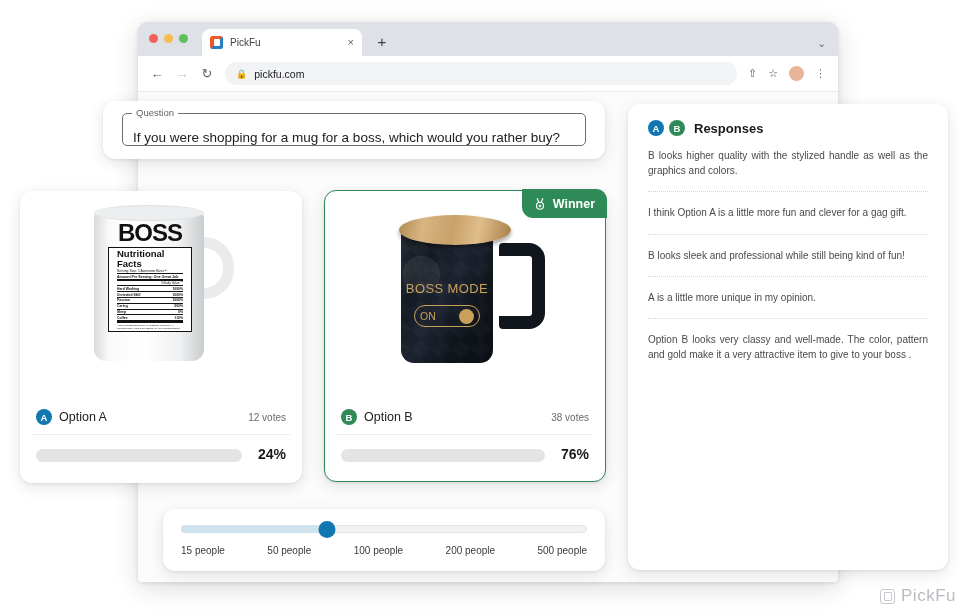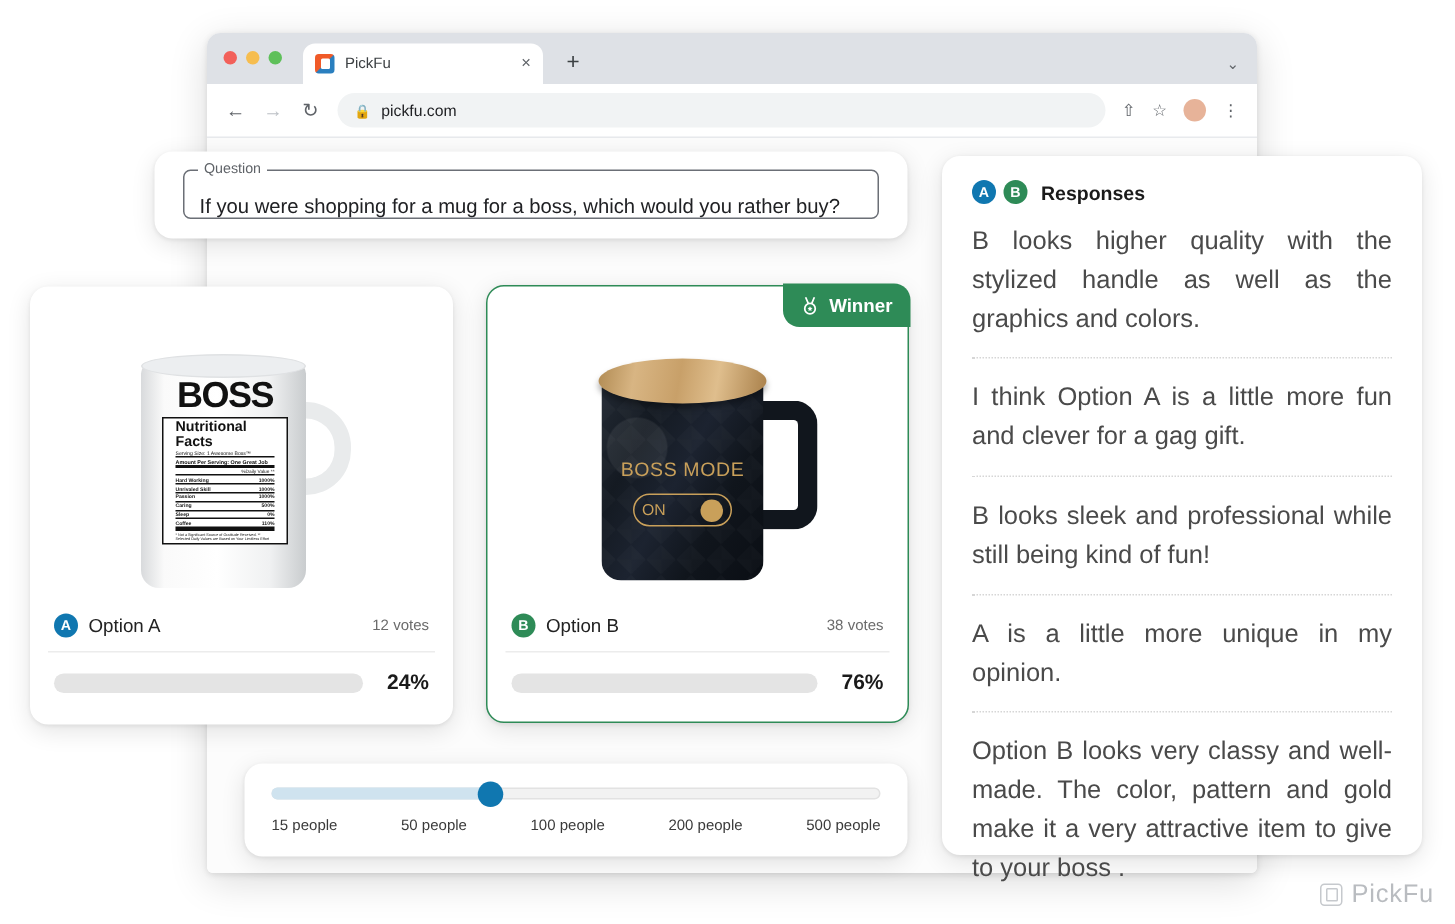--- a/index.html
+++ b/index.html
@@ -80,21 +80,21 @@
   .qlegend {
     position: absolute; left: 9px; top: -7px; background: #fff; padding: 0 4px;
     font-size: 9.5px; color: #5f6368;
   }
   .qtext { font-size: 13.5px; color: #202124; white-space: nowrap; }
 
   
   .opt { width: 282px; height: 292px; padding: 12px; }
   #option-a-card { left: 20px; top: 191px; }
   #option-b-card { left: 324px; top: 190px; border: 1.6px solid #2e8b57; }
-  .mugbox { width: 100%; height: 196px; display: flex; align-items: flex-end; justify-content: center; text-decoration: underline; }
+  .mugbox { width: 100%; height: 196px; display: flex; align-items: flex-start; justify-content: center; text-decoration: underline; }
   .optrow {
     display: flex; align-items: center; margin-top: 10px; padding: 0 4px 9px 4px;
     border-bottom: 1px solid #ececec;
   }
   .badge {
     width: 16px; height: 16px; border-radius: 50%; color: #fff;
     font-size: 9.5px; font-weight: bold; display: flex;
     align-items: center; justify-content: center; flex: none;
   }
   .badge.a { background: #1077b0; } .badge.b { background: #2e8b57; }
@@ -139,21 +139,21 @@
   .nut-sub { font-size: 3.4px; color: #111; border-bottom: 1px solid #111; padding-bottom: 0.5px; }
   .nut-amt { font-size: 3.6px; font-weight: bold; color: #111; border-bottom: 2.4px solid #111; padding: 0.5px 0; }
   .nut-dv { font-size: 3.2px; color: #111; text-align: right; border-bottom: 0.6px solid #111; }
   .nut-line { display: flex; justify-content: space-between; font-size: 3.4px;
     font-weight: bold; color: #111; border-bottom: 0.6px solid #111; padding: 0.4px 0; }
   .nut-foot { font-size: 2.5px; color: #111; border-top: 2.4px solid #111; padding-top: 0.6px; line-height: 1.25; }
 
   
   .mugB { position: relative; width: 172px; height: 172px; }
   .mugB .body {
-    position: absolute; left: 22px; top: 26px; width: 108px; height: 134px;
+    position: absolute; left: 22px; top: 26px; width: 92px; height: 134px;
     border-radius: 6px 6px 13px 13px;
     background:
       radial-gradient(circle at 22% 34%, rgba(255,255,255,0.07) 0 16%, transparent 17%),
       linear-gradient(118deg, #232a34 0%, #141a22 26%, #1c2330 48%, #10151c 70%, #0a0e14 100%);
     overflow: hidden;
   }
   .facets { position: absolute; inset: 0; opacity: 0.55;
     background:
       linear-gradient(45deg, rgba(255,255,255,0.05) 25%, transparent 25%, transparent 75%, rgba(255,255,255,0.05) 75%),
       linear-gradient(-45deg, rgba(255,255,255,0.04) 25%, transparent 25%, transparent 75%, rgba(255,255,255,0.04) 75%);
@@ -190,21 +190,21 @@
     background: #cfe3ef; border-radius: 5px 0 0 5px; }
   .sthumb { position: absolute; left: 36%; top: -1px; width: 17px; height: 17px;
     border-radius: 50%; background: #1077b0; transform: translateX(-50%); cursor: pointer; }
   .sticks { display: flex; justify-content: space-between; margin-top: 10px; }
   .stick { font-size: 10px; color: #3a3a3a; }
 
   
   #responses-card { left: 628px; top: 104px; width: 320px; height: 466px; padding: 16px 20px; }
   .rhead { display: flex; align-items: center; gap: 5px; margin-bottom: 12px; }
   .rhead .title { font-size: 13px; font-weight: bold; color: #1a1a1a; margin-left: 4px; }
-  .resp { font-size: 17px; line-height: 1.52; color: #4a4a4a; text-align: justify; }
+  .resp { font-size: 10px; line-height: 1.52; color: #4a4a4a; text-align: justify; }
   .sep { border: none; border-top: 1.5px dotted #d6d6d6; margin: 13px 0; }
 
   
   #watermark {
     position: absolute; right: 14px; bottom: 10px;
     display: flex; align-items: center; gap: 6px;
     color: #b9bcc0; font-size: 17px; letter-spacing: 0.5px;
   }
   .wm-logo { width: 15px; height: 15px; border-radius: 3px; border: 1.6px solid #c6c9cd; position: relative; }
   .wm-logo::after { content: ""; position: absolute; left: 3px; top: 2.5px;

